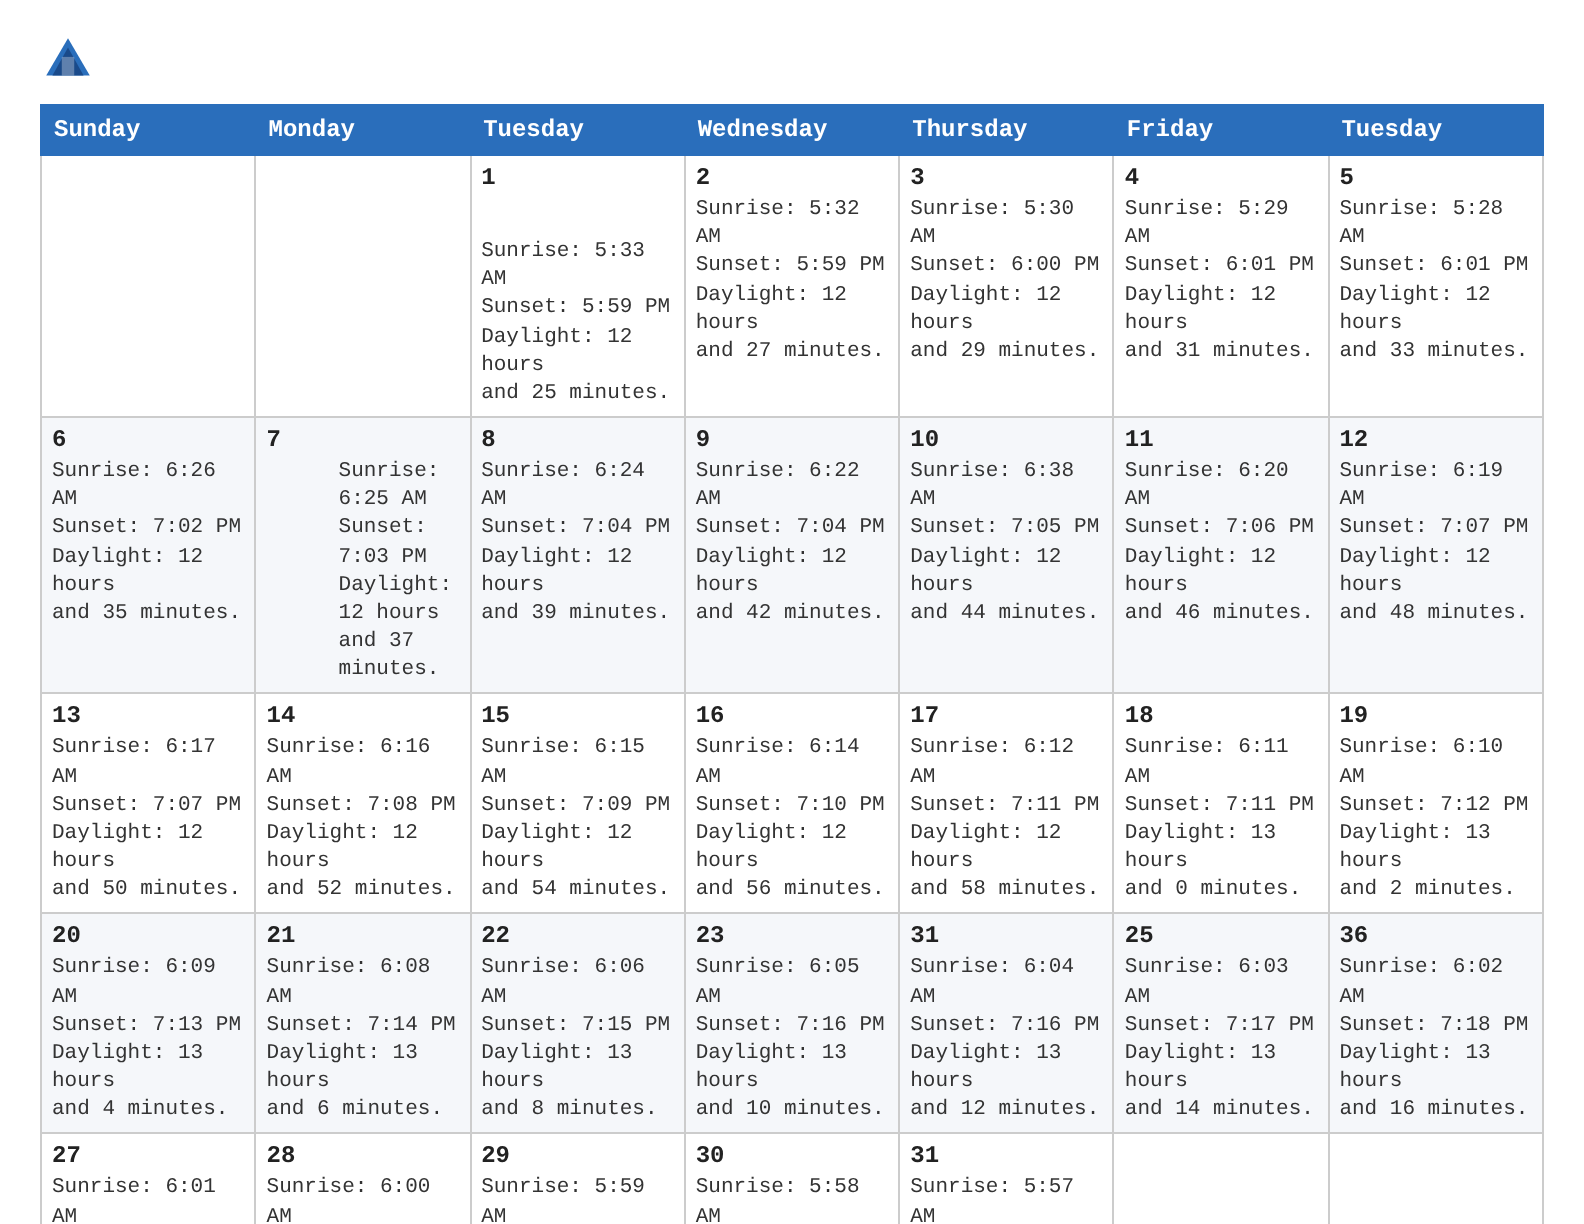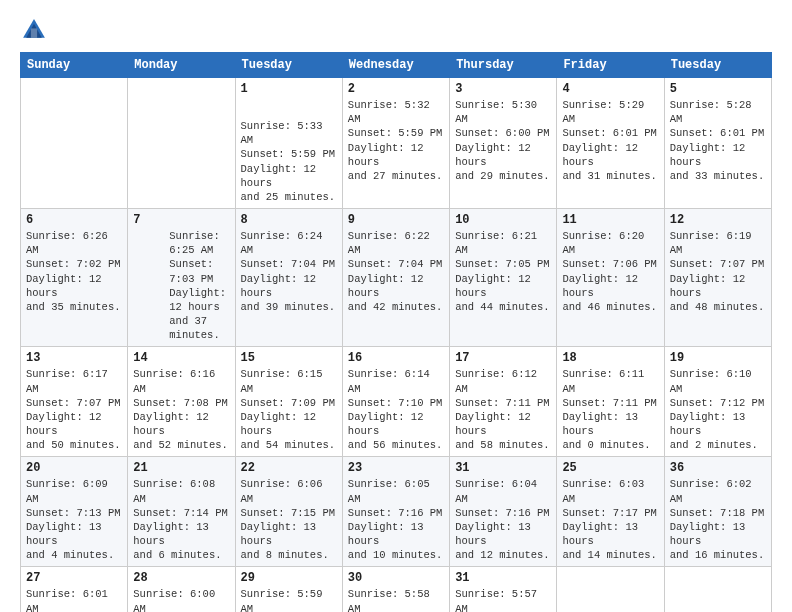--- a/index.html
+++ b/index.html
@@ -187,21 +187,21 @@
         </td>
         <td>
           <span class="day-number">9</span>
           <div class="day-info" style="white-space: pre-line;">Sunrise: 6:22 AM
 Sunset: 7:04 PM
 Daylight: 12 hours
 and 42 minutes.</div>
         </td>
         <td>
           <span class="day-number">10</span>
-          <div class="day-info" style="white-space: pre-line;">Sunrise: 6:21 AM
+          <div class="day-info" style="white-space: pre-line;">Sunrise: 6:38 AM
 Sunset: 7:05 PM
 Daylight: 12 hours
 and 44 minutes.</div>
         </td>
         <td>
           <span class="day-number">11</span>
           <div class="day-info" style="white-space: pre-line;">Sunrise: 6:20 AM
 Sunset: 7:06 PM
 Daylight: 12 hours
 and 46 minutes.</div>

